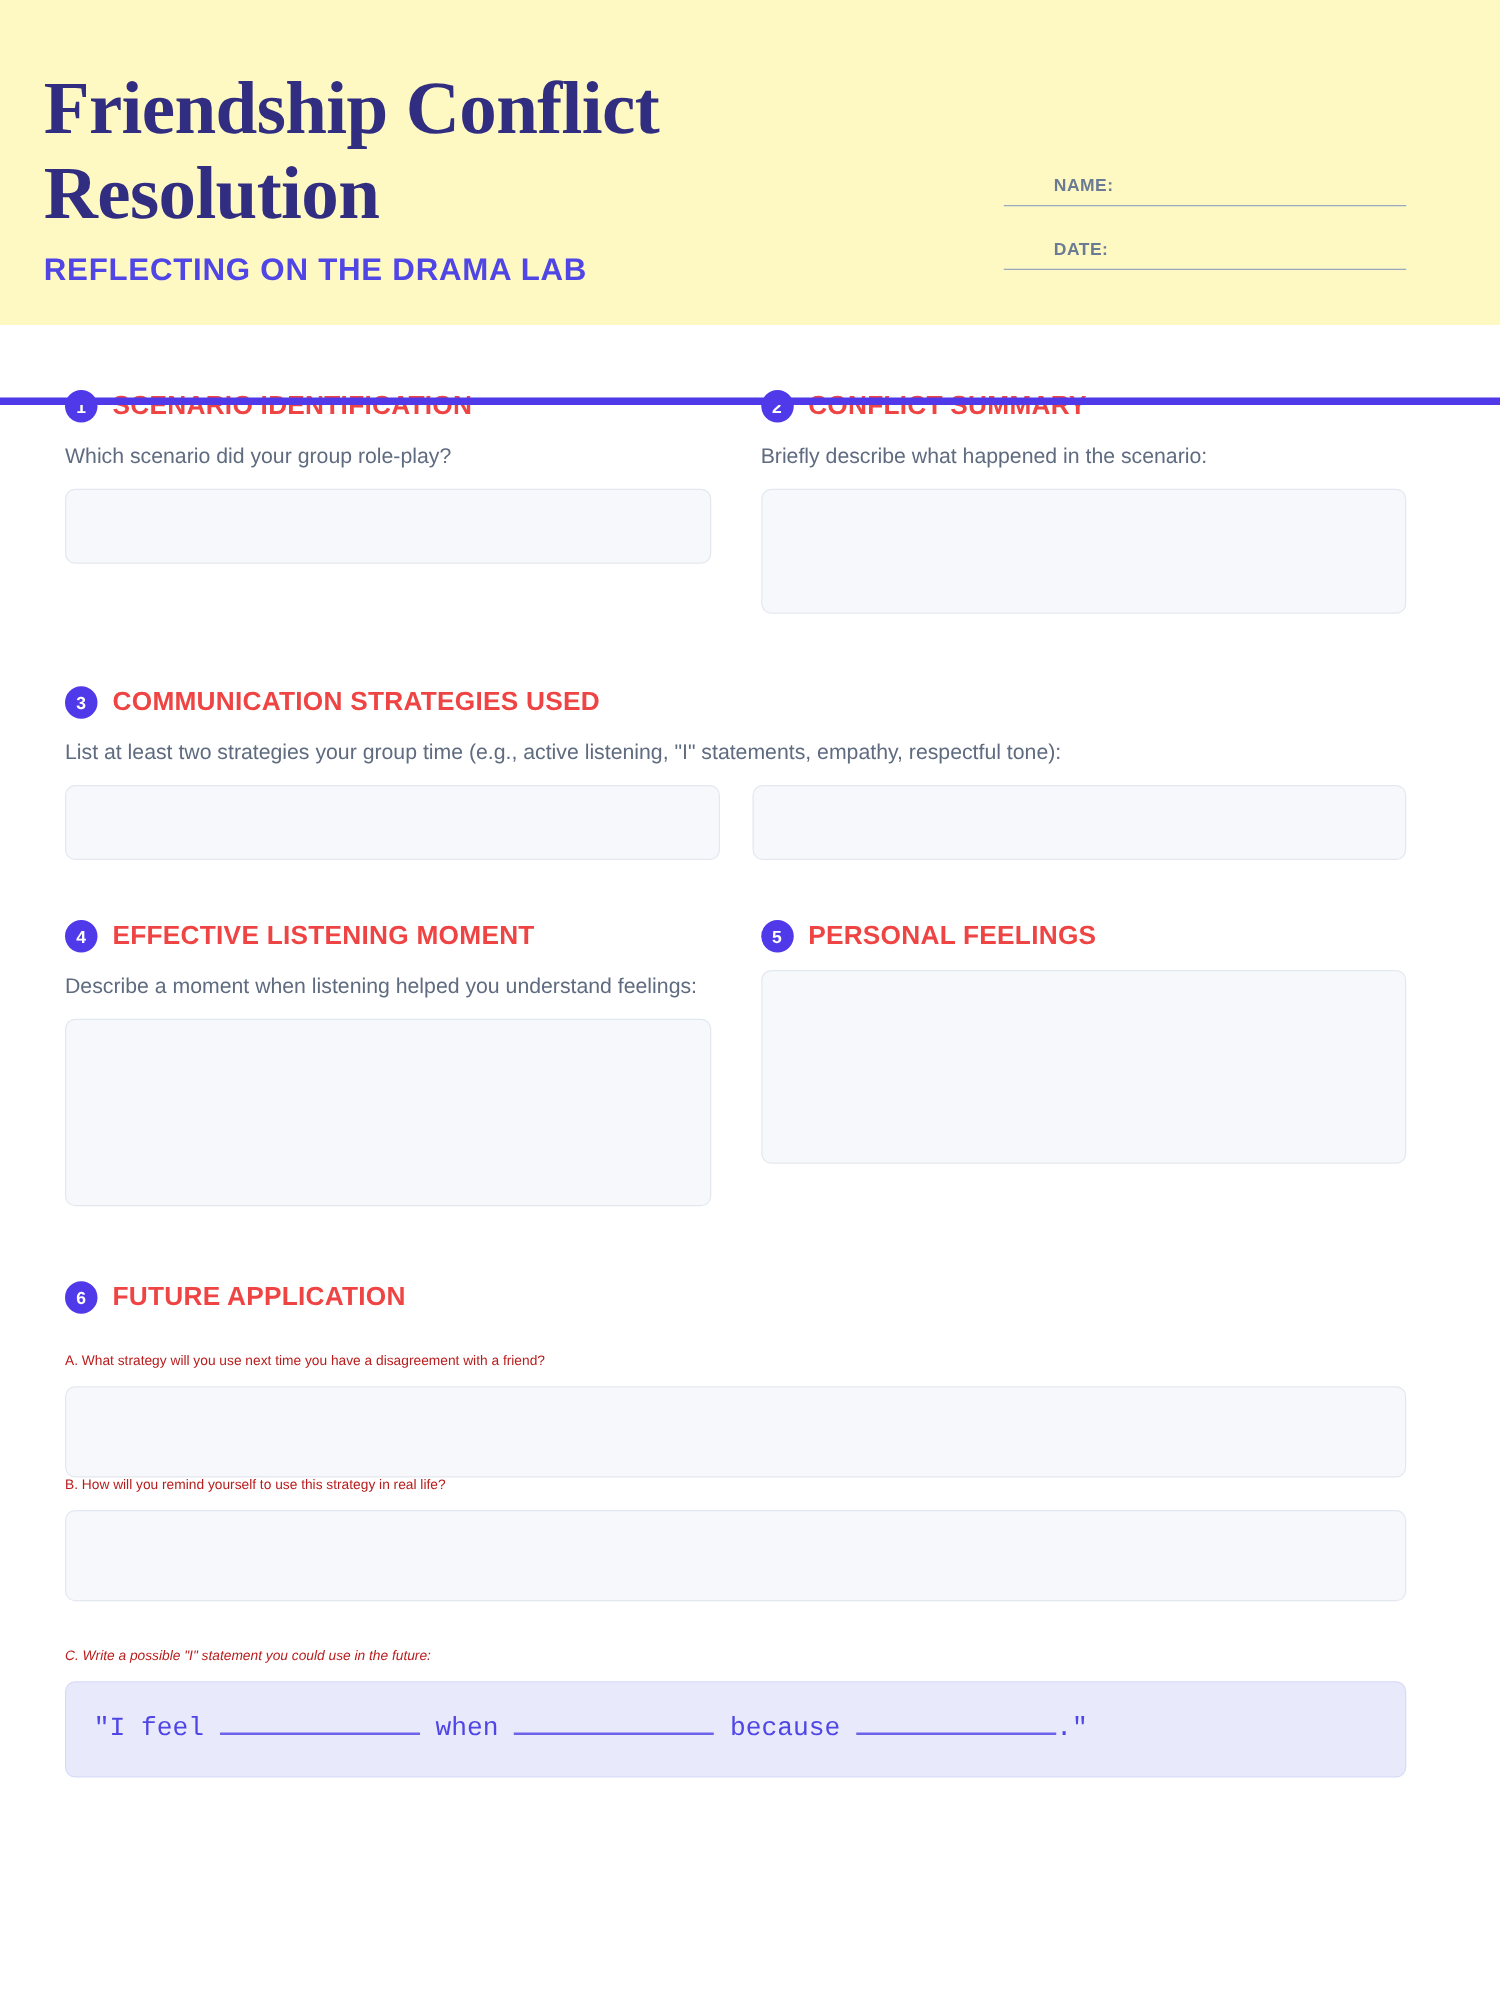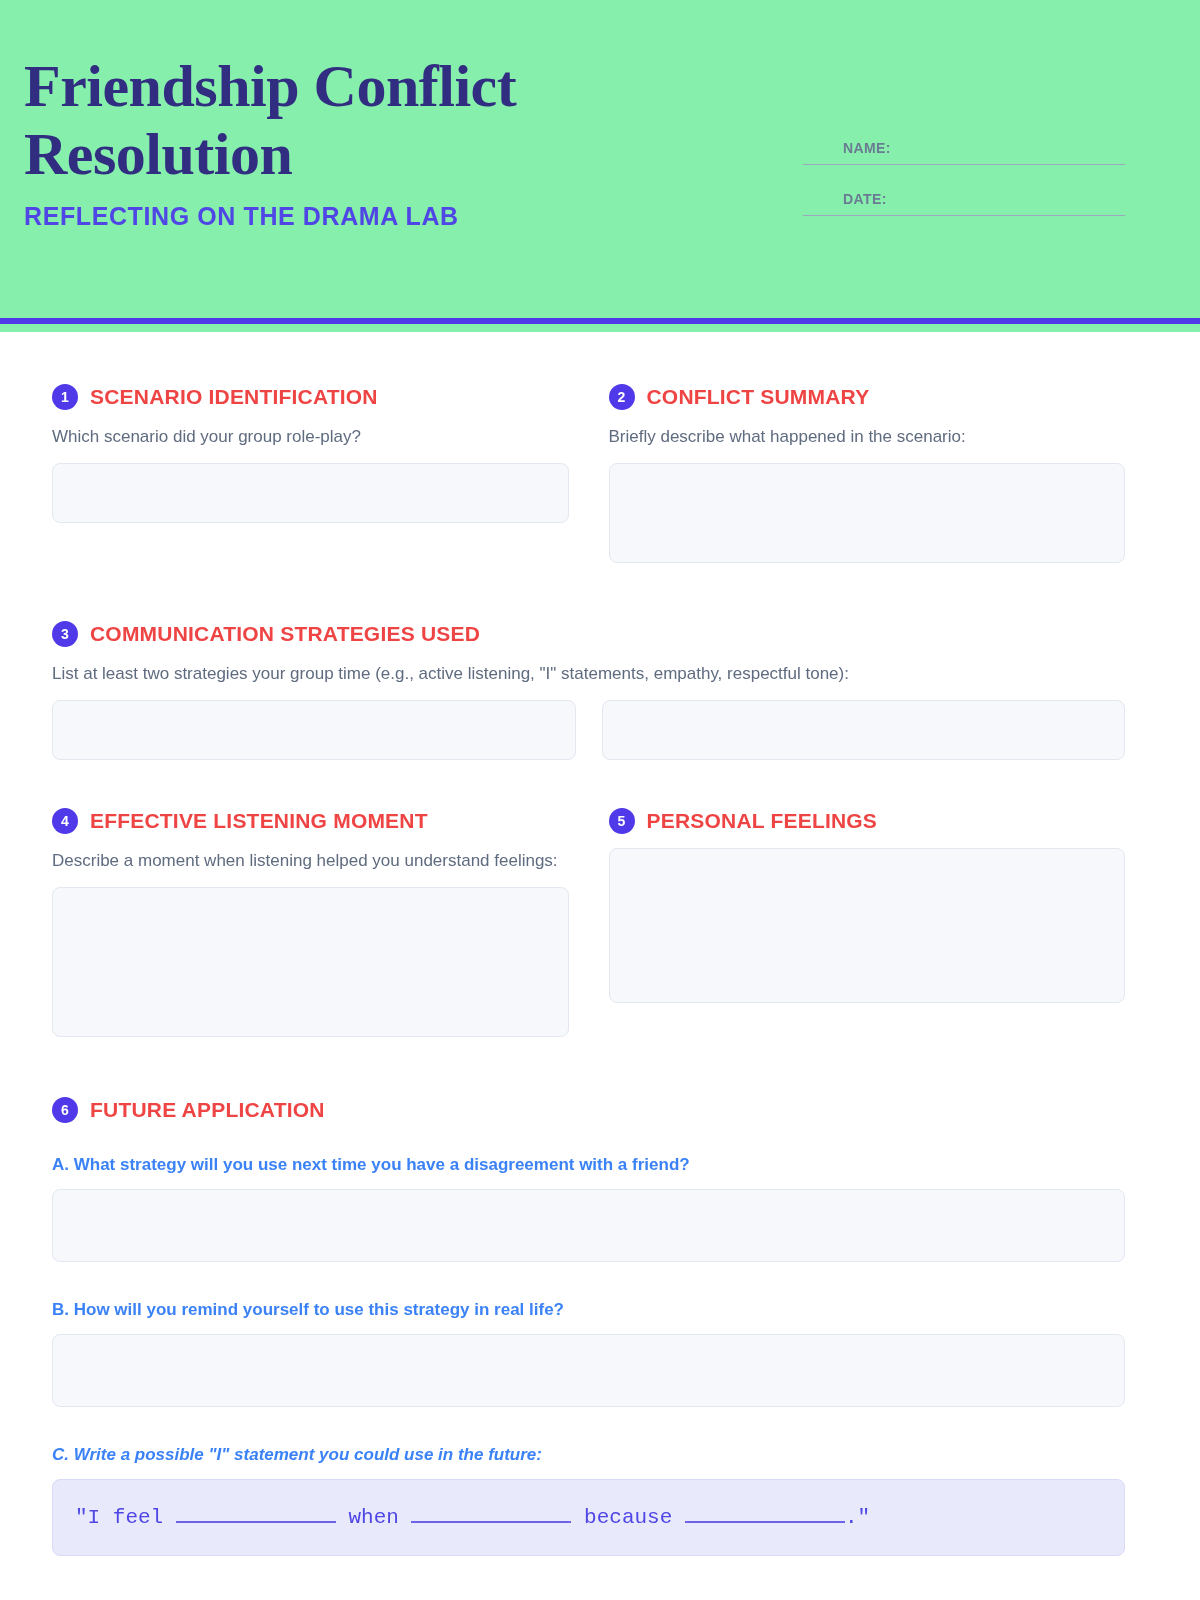--- a/index.html
+++ b/index.html
@@ -10,24 +10,24 @@
     width: 1200px;
     height: 1600px;
     background: #ffffff;
     font-family: "Liberation Sans", sans-serif;
     overflow: hidden;
   }
 
   
   .header {
     position: relative;
-    height: 332px;
-    background: #86efac;
-    box-sizing: border-box;
-    padding: 52px 48px 0 24px;
+    height: 260px;
+    background: #fef9c3;
+    box-sizing: border-box;
+    padding: 52px 48px 0 35px;
   }
   .header-accent {
     position: absolute;
     left: 0;
     top: 318px;
     width: 1200px;
     height: 6px;
     background: #4f39e8;
   }
   .title {
@@ -128,23 +128,23 @@
     margin-top: 14px;
     box-sizing: border-box;
   }
   .h-60 { height: 60px; }
   .h-100 { height: 100px; }
   .h-150 { height: 150px; }
   .h-155 { height: 155px; }
   .h-73 { height: 73px; }
 
   .sub-q {
-    font-size: 17px;
-    font-weight: bold;
-    color: #3b82f6;
+    font-size: 11px;
+    font-weight: normal;
+    color: #b91c1c;
     margin: 0;
   }
   .sub-q.italic {
     font-style: italic;
   }
 
   .istatement-box {
     background: #e8eafb;
     border: 1px solid #d7dbf7;
     border-radius: 8px;
@@ -250,21 +250,21 @@
 
   <div style="margin-top:60px;">
     <div class="section-head">
       <span class="badge">6</span>
       <span class="section-title">FUTURE APPLICATION</span>
     </div>
 
     <p class="sub-q" style="margin-top:32px;">A. What strategy will you use next time you have a disagreement with a friend?</p>
     <div class="answer-box h-73"></div>
 
-    <p class="sub-q" style="margin-top:38px;">B. How will you remind yourself to use this strategy in real life?</p>
+    <p class="sub-q" style="">B. How will you remind yourself to use this strategy in real life?</p>
     <div class="answer-box h-73"></div>
 
     <p class="sub-q italic" style="margin-top:38px;">C. Write a possible "I" statement you could use in the future:</p>
     <div class="istatement-box">
       <span class="istatement-text">"I feel</span><span class="istatement-text"> </span><span class="blank"></span><span class="istatement-text"> </span><span class="istatement-text">when</span><span class="istatement-text"> </span><span class="blank"></span><span class="istatement-text"> </span><span class="istatement-text">because</span><span class="istatement-text"> </span><span class="blank"></span><span class="istatement-text">."</span>
     </div>
   </div>
 
 </div>
 

